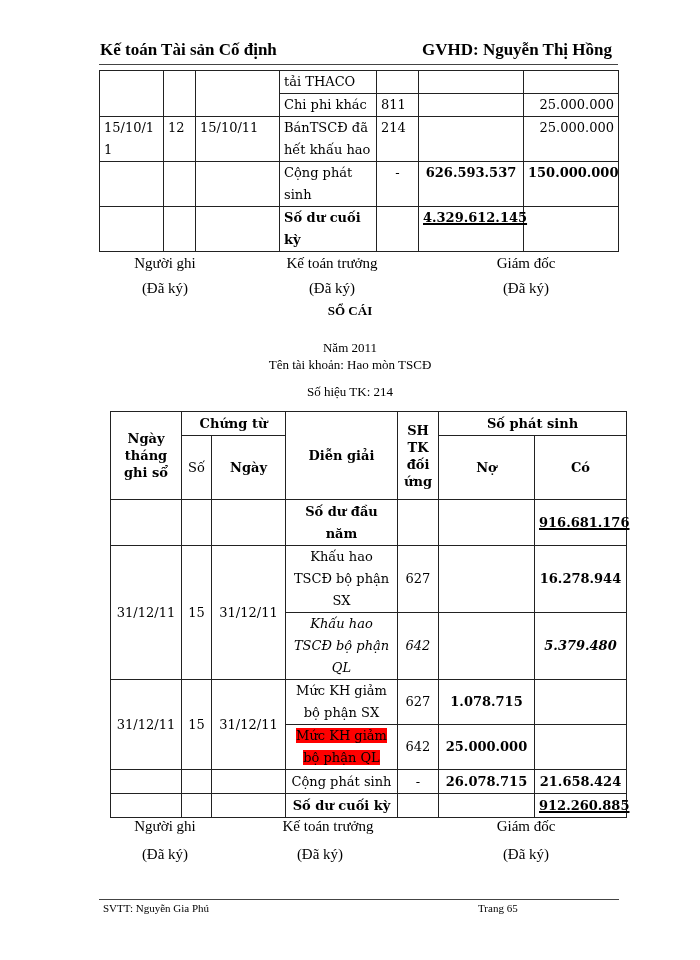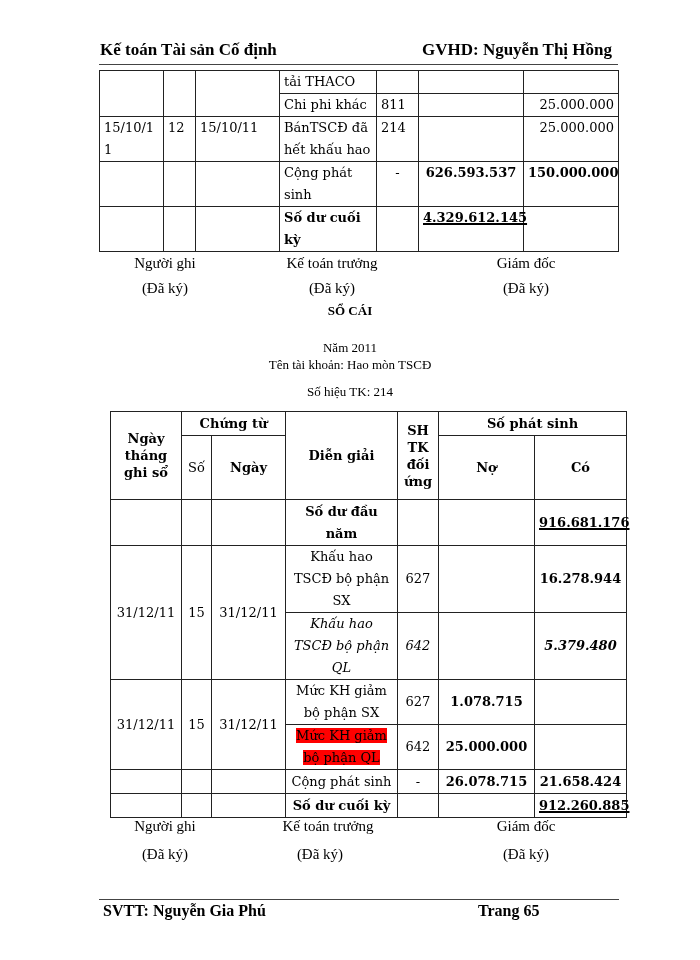--- a/index.html
+++ b/index.html
@@ -32,21 +32,21 @@
   #t2 { left: 110px; top: 411px; width: 516px; font-size: 13px; font-family: "DejaVu Serif", serif; }
   #t2 th { vertical-align: middle; text-align: center; line-height: 17px; padding: 2px 2px; }
   #t2 td { line-height: 22px; vertical-align: middle; }
   #t2 .c { text-align: center; }
   #t2 .r { text-align: right; }
   #t2 .b { font-weight: bold; }
   #t2 .u { text-decoration: underline; text-decoration-thickness: 1.5px; }
   .hl { background: #ff0000; }
 
   .foot-rule { left: 99px; top: 899px; width: 520px; border-top: 1px solid #444; }
-  .foot { top: 902px; font-size: 16px; font-weight: bold; }
+  .foot { top: 902px; font-size: 11px; }
 </style>
 </head>
 <body>
 
 <div class="abs hdr hdr-left">Kế toán Tài sản Cố định</div>
 <div class="abs hdr hdr-right">GVHD: Nguyễn Thị Hồng</div>
 <div class="abs hdr-rule"></div>
 
 <table id="t1">
   <colgroup>

